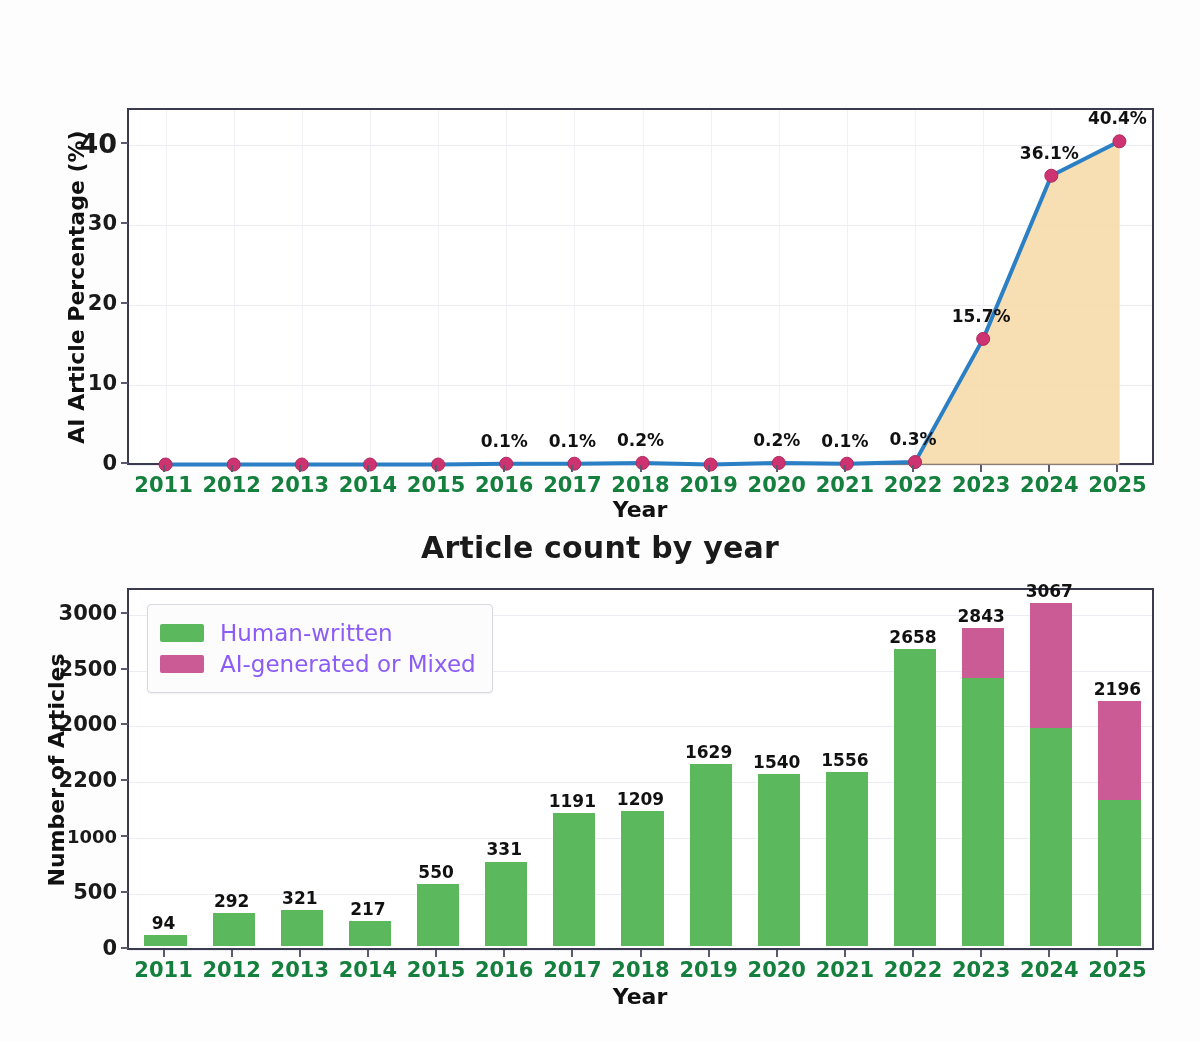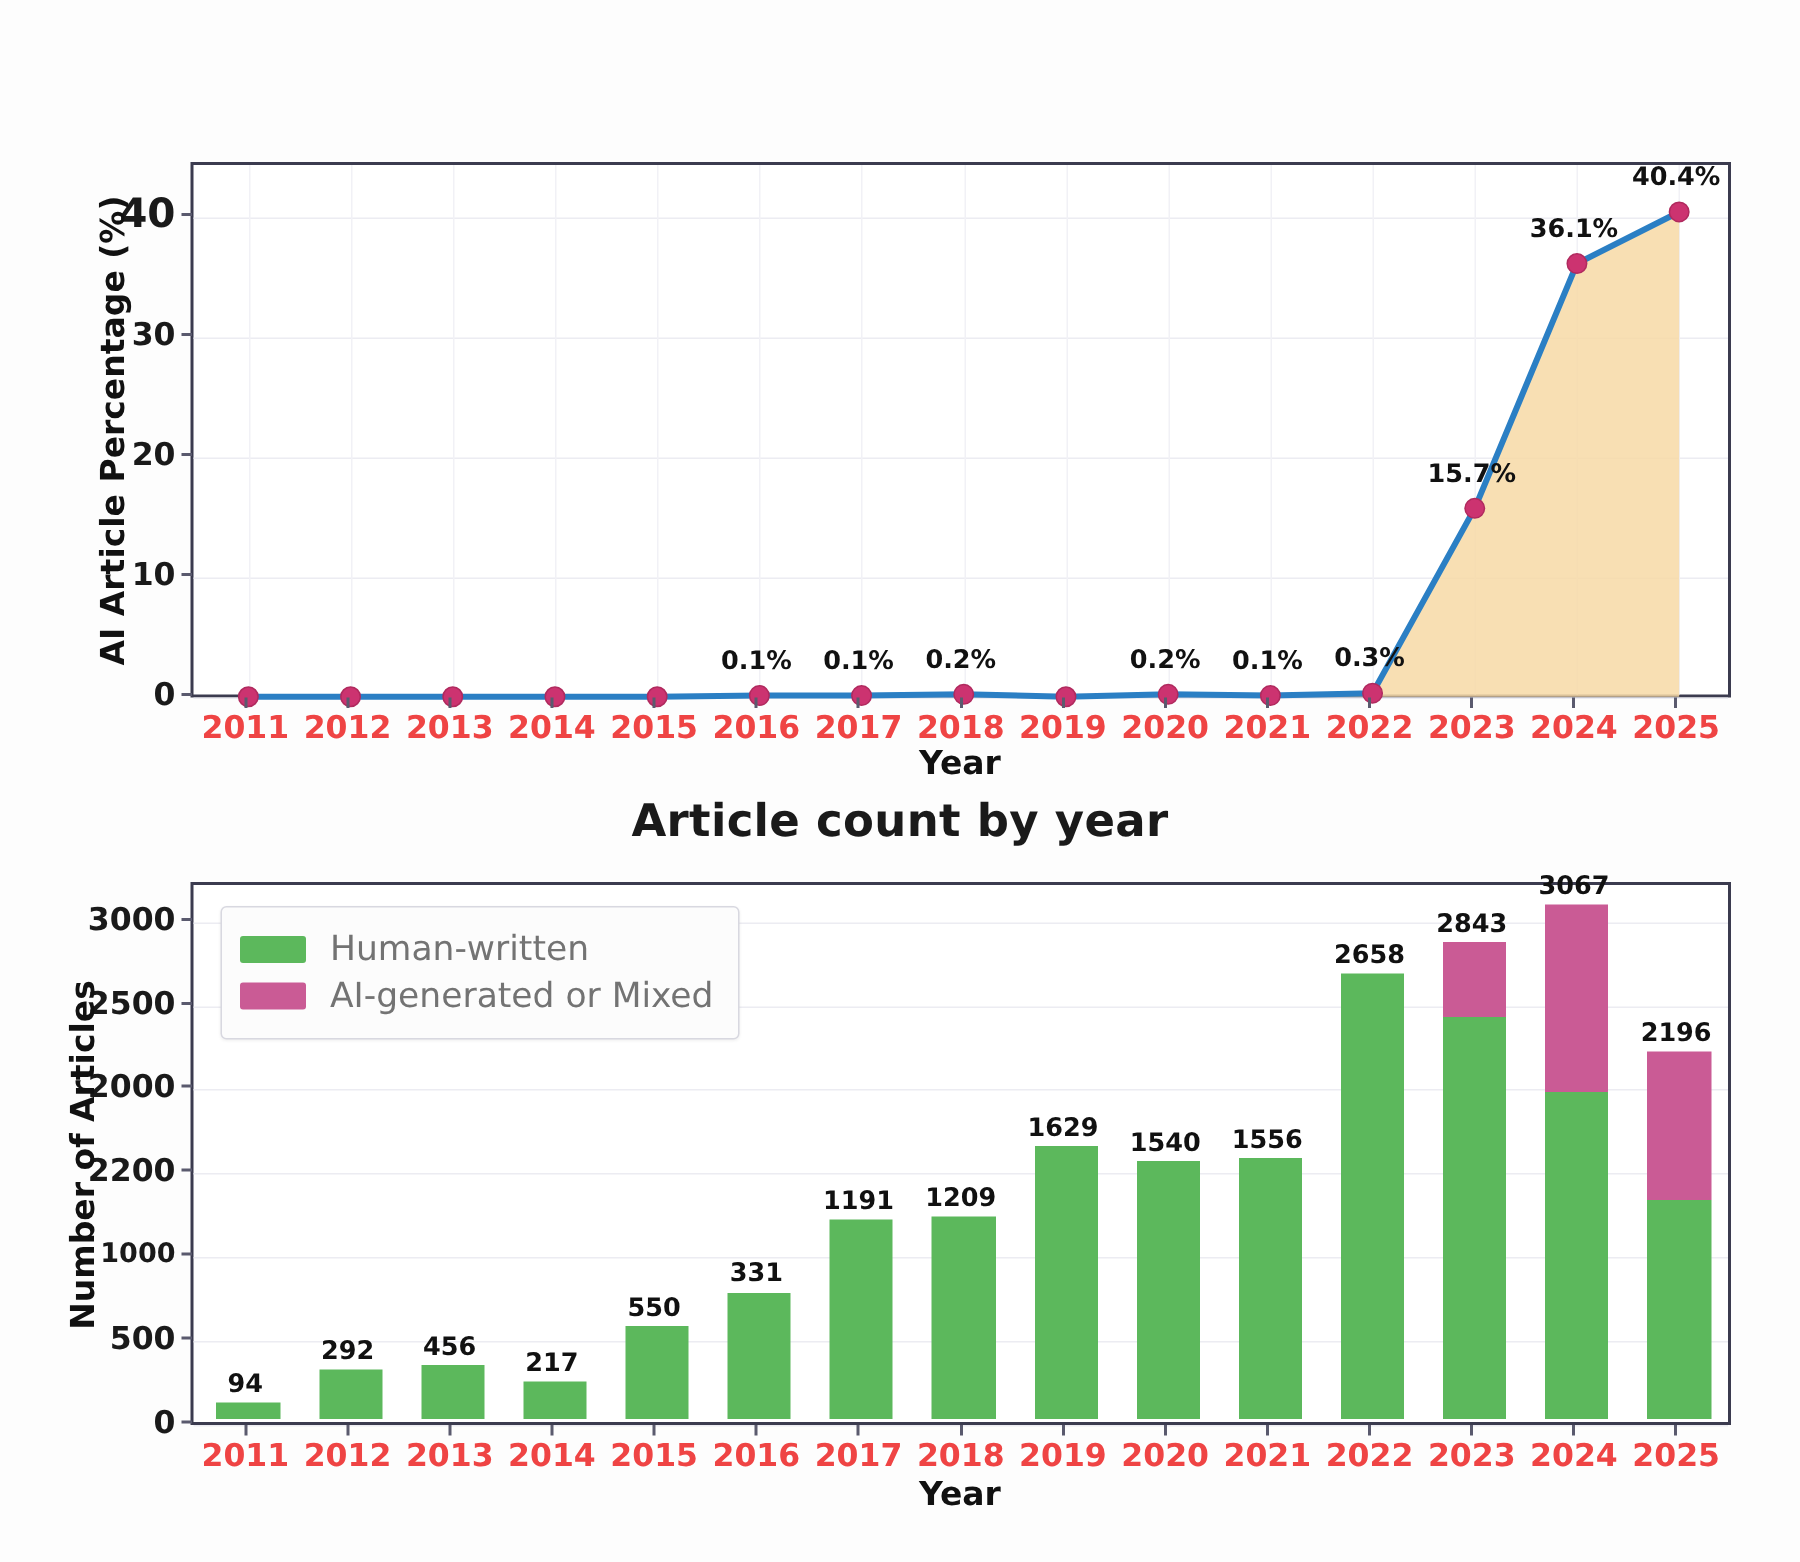--- a/index.html
+++ b/index.html
@@ -39,21 +39,21 @@
     white-space:nowrap;
   }
   .ytick-mark{
     position:absolute;width:7px;height:2px;background:#5a5a6e;
     transform:translateY(-50%);
   }
   .xtick-label{
     position:absolute;
     text-align:center;
     font-weight:bold;
-    color:#ef4444;
+    color:#15803d;
     white-space:nowrap;
     transform:translateX(-50%);
   }
   .xtick-mark{
     position:absolute;width:2px;height:7px;background:#5a5a6e;
     transform:translateX(-50%);
   }
   .axis-title{
     position:absolute;font-weight:bold;color:#111;white-space:nowrap;
   }
@@ -94,21 +94,21 @@
   .legend-box{
     position:absolute;
     background:#fcfcfc;
     border:1px solid #d8d8e0;
     border-radius:4px;
     padding:10px 16px 10px 12px;
     box-shadow:0 1px 2px rgba(0,0,0,.06);
   }
   .legend-row{display:flex;align-items:center;margin:5px 0;}
   .legend-swatch{width:44px;height:18px;border-radius:2px;margin-right:16px;flex:none;}
-  .legend-text{font-size:23px;color:#737373;white-space:nowrap;}
+  .legend-text{font-size:23px;color:#8b5cf6;white-space:nowrap;}
 </style>
 </head>
 <body>
 
 <div class="page">
 
 
   <div class="plot-frame" id="line-plot" style="left:127px;top:108px;width:1027px;height:357px;">
     <div id="line-grid">
         <div class="gridline" style="top: 354.5px;"></div>
@@ -331,21 +331,21 @@
       <div class="xtick-label" style="left: 981.167px; top: 958px; font-size: 21px;">2023</div>
       <div class="xtick-mark" style="left: 981.167px; top: 950px;"></div>
       <div class="xtick-label" style="left: 1049.3px; top: 958px; font-size: 21px;">2024</div>
       <div class="xtick-mark" style="left: 1049.3px; top: 950px;"></div>
       <div class="xtick-label" style="left: 1117.43px; top: 958px; font-size: 21px;">2025</div>
       <div class="xtick-mark" style="left: 1117.43px; top: 950px;"></div>
     </div>
   <div id="bar-total-labels">
       <div class="bar-total-label" style="left: 163.567px; top: 933.013px;">94</div>
       <div class="bar-total-label" style="left: 231.7px; top: 910.924px;">292</div>
-      <div class="bar-total-label" style="left: 299.833px; top: 907.688px;">456</div>
+      <div class="bar-total-label" style="left: 299.833px; top: 907.688px;">321</div>
       <div class="bar-total-label" style="left: 367.967px; top: 919.291px;">217</div>
       <div class="bar-total-label" style="left: 436.1px; top: 882.141px;">550</div>
       <div class="bar-total-label" style="left: 504.233px; top: 859.493px;">331</div>
       <div class="bar-total-label" style="left: 572.367px; top: 810.629px;">1191</div>
       <div class="bar-total-label" style="left: 640.5px; top: 808.621px;">1209</div>
       <div class="bar-total-label" style="left: 708.633px; top: 761.765px;">1629</div>
       <div class="bar-total-label" style="left: 776.767px; top: 771.694px;">1540</div>
       <div class="bar-total-label" style="left: 844.9px; top: 769.909px;">1556</div>
       <div class="bar-total-label" style="left: 913.033px; top: 646.967px;">2658</div>
       <div class="bar-total-label" style="left: 981.167px; top: 626.328px;">2843</div>

